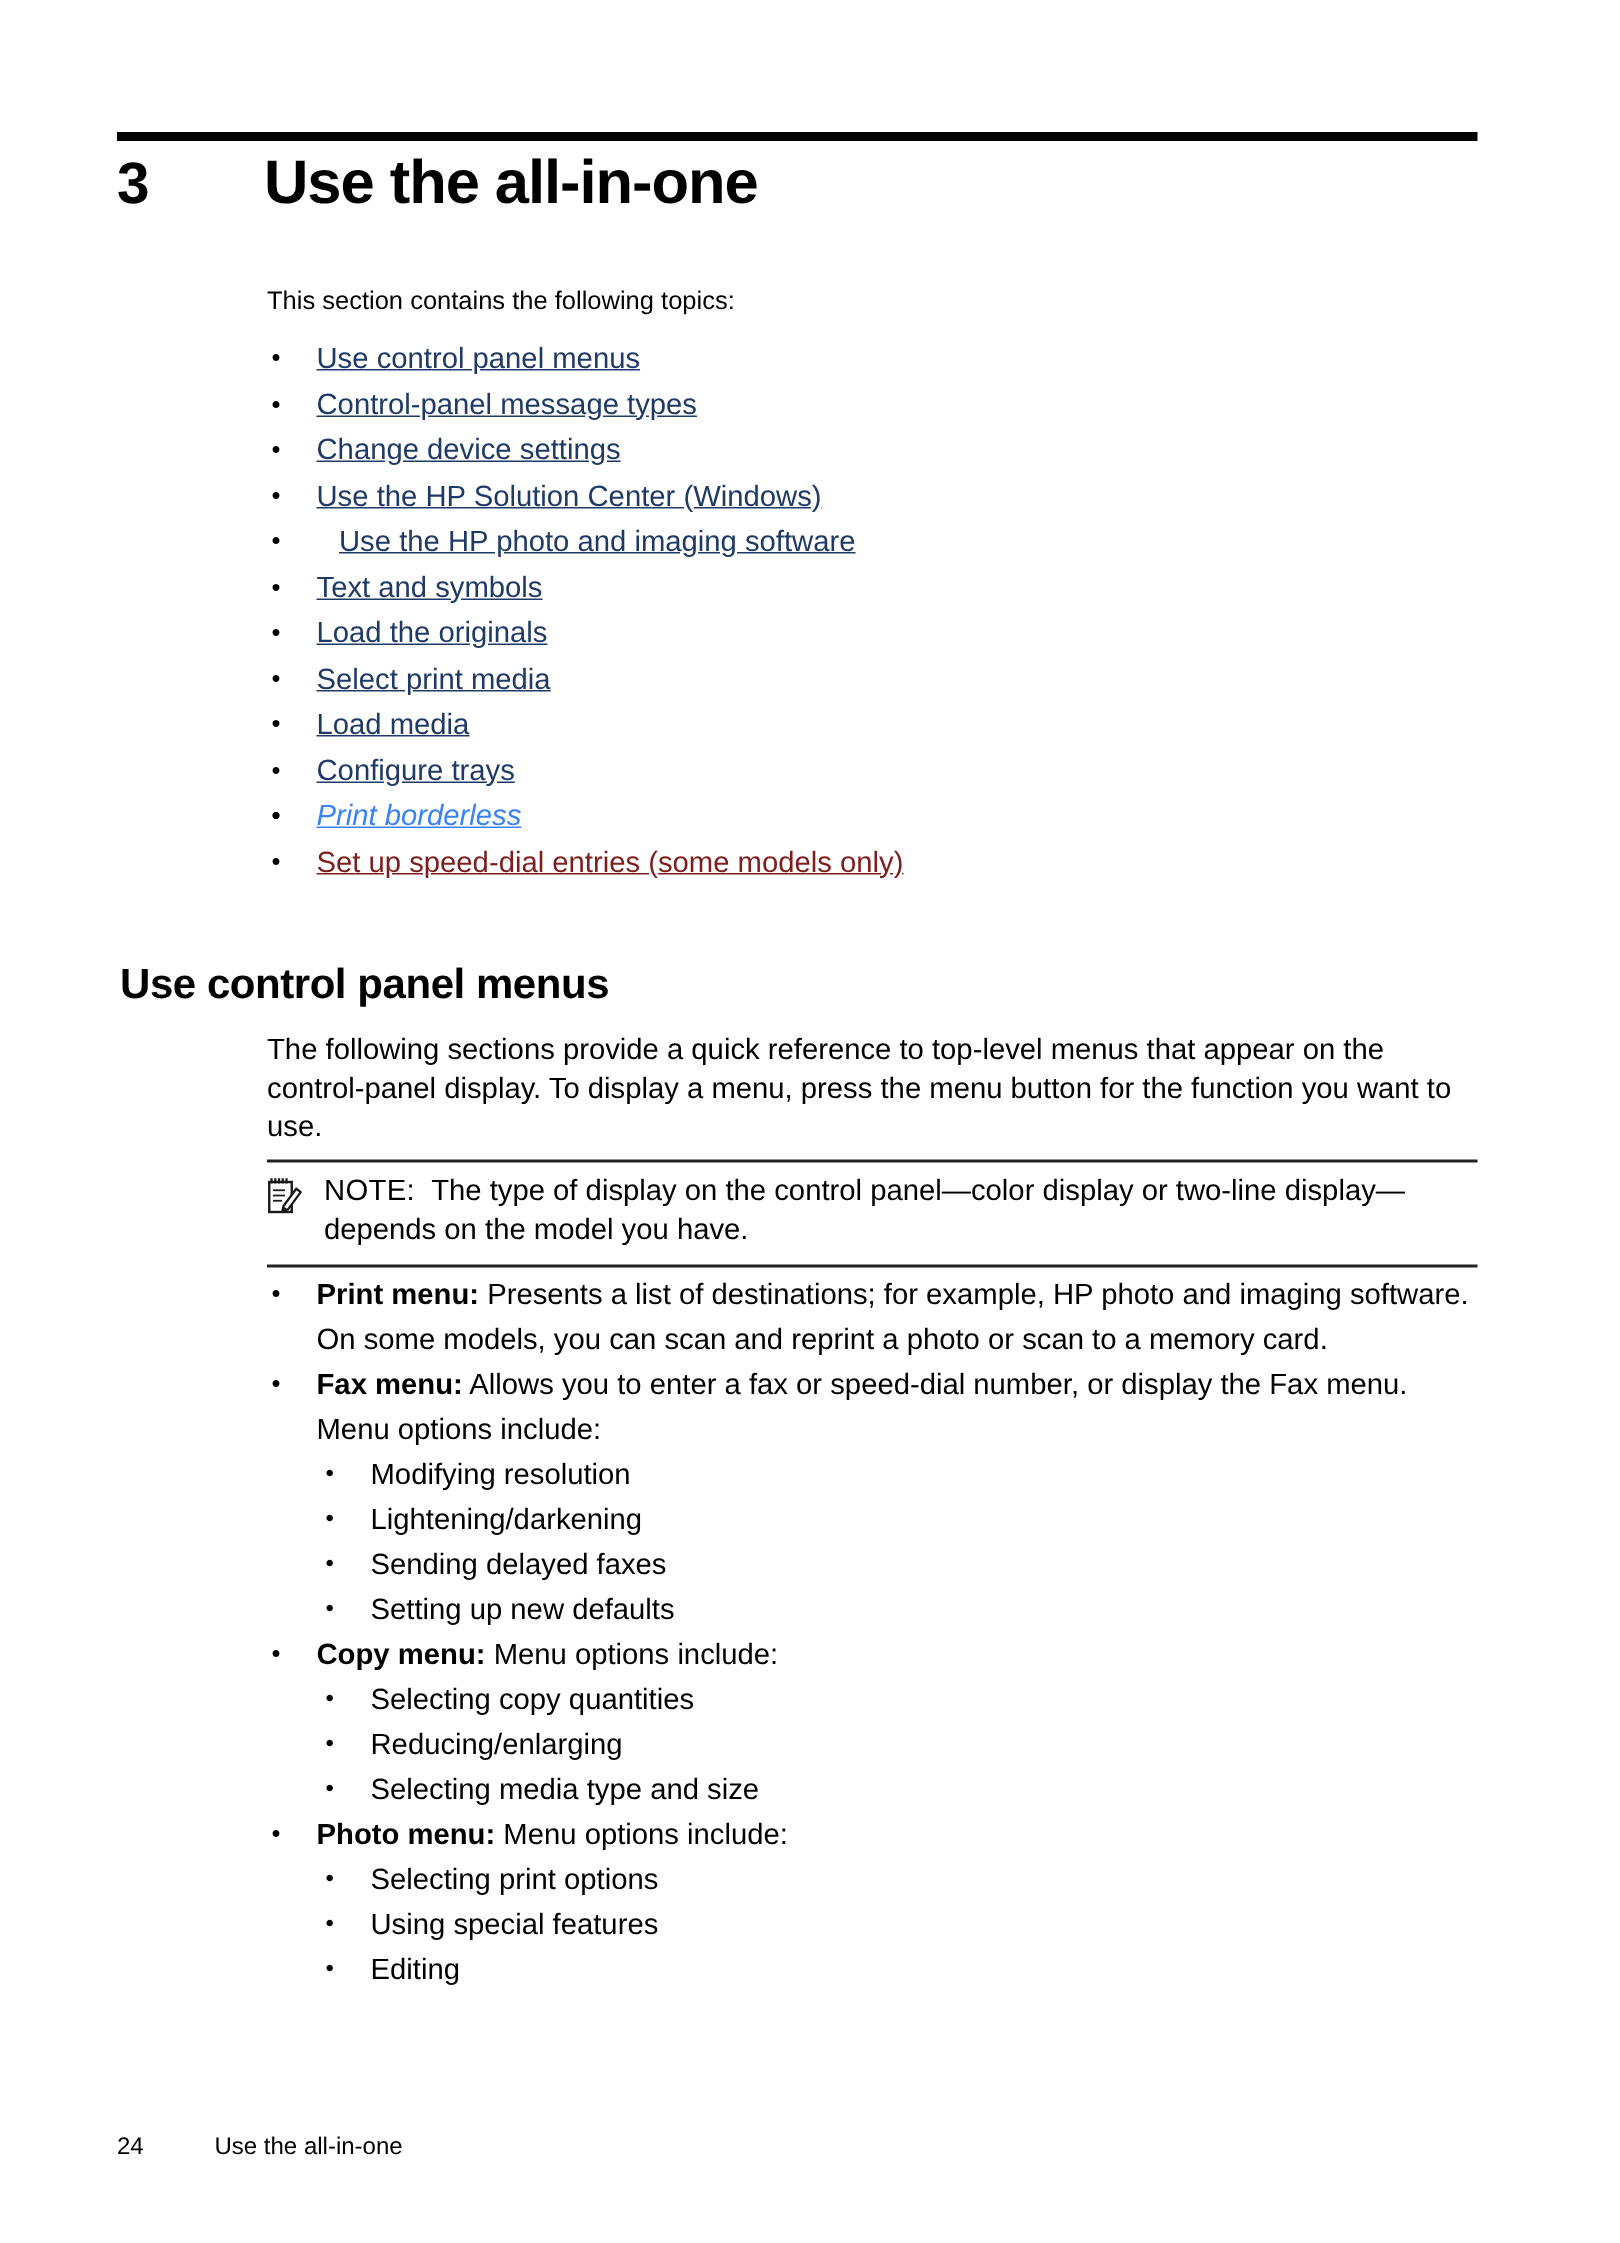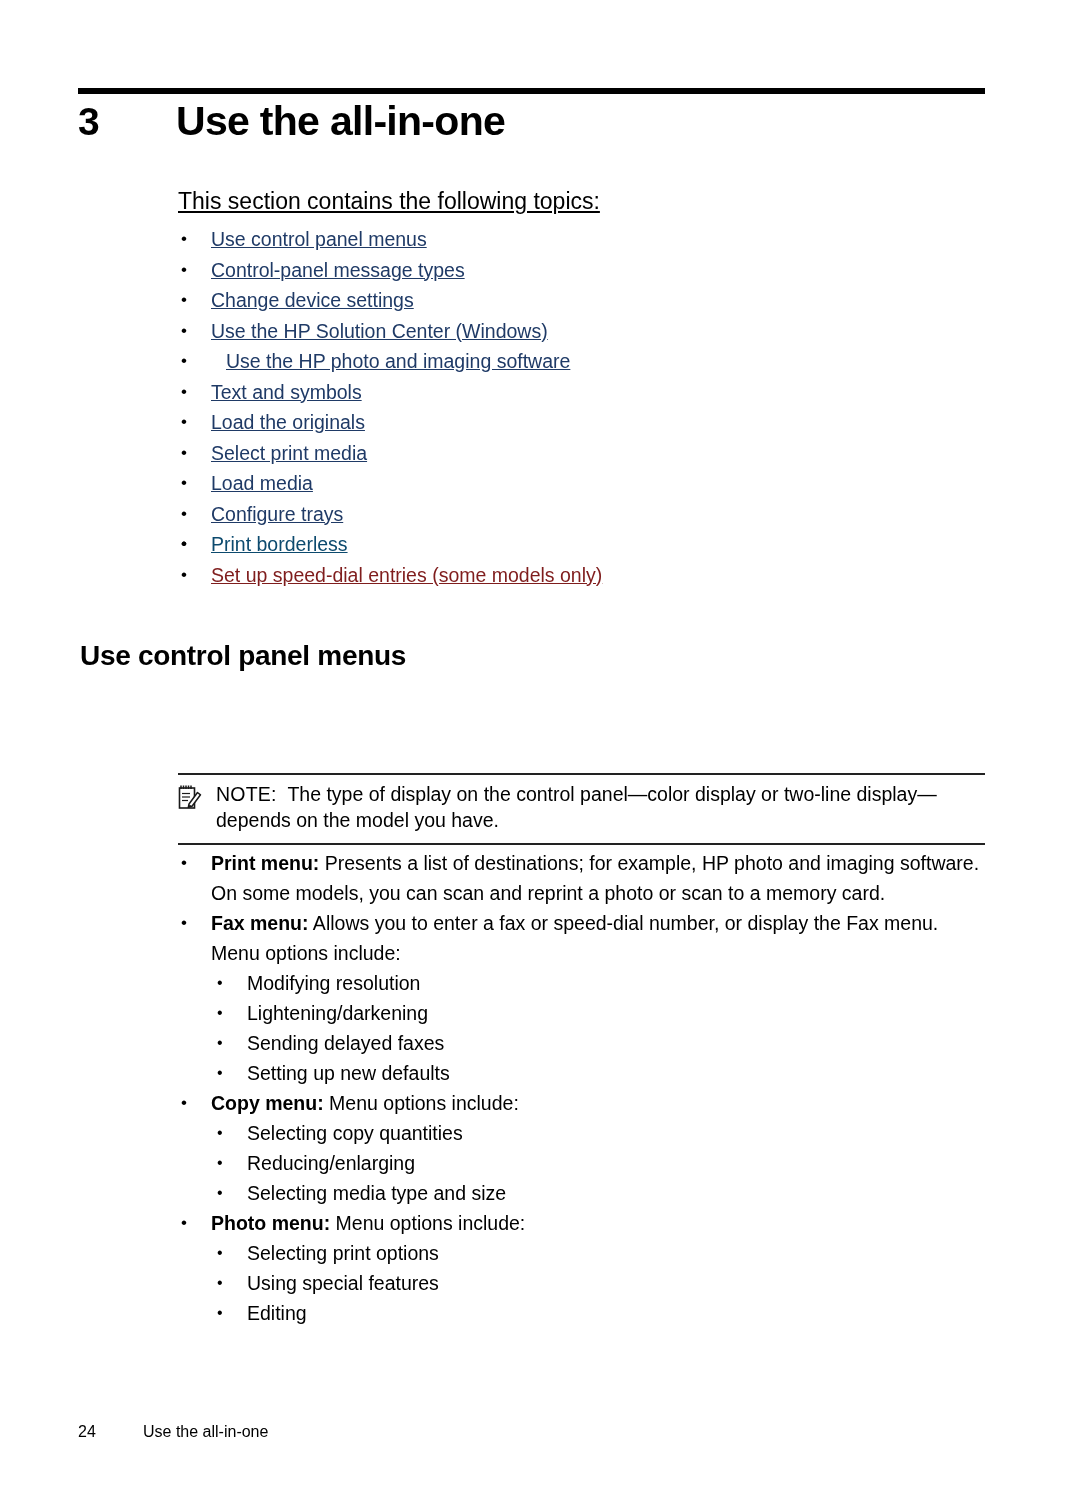--- a/index.html
+++ b/index.html
@@ -54,24 +54,23 @@
   }
 
   
   .content {
     position: absolute;
     left: 178px;
     top: 188px;
     width: 810px;
   }
   .intro {
-    font-size: 23px;
+    font-size: 17px;
     line-height: 26px;
     margin: 0 0 14px 0;
-    text-decoration: underline;
   }
 
   
   ul.toc {
     list-style: none;
     margin: 0;
     padding: 0;
   }
   ul.toc > li {
     position: relative;
@@ -236,27 +235,30 @@
         <li><span class="bullet">•</span><a class="toc-link" href="#" style="color: rgb(31, 58, 102);">Control-panel message types</a></li>
         <li><span class="bullet">•</span><a class="toc-link" href="#" style="color: rgb(31, 58, 102);">Change device settings</a></li>
         <li><span class="bullet">•</span><a class="toc-link" href="#" style="color: rgb(31, 58, 102); margin-top: 12px;">Use the HP Solution Center (Windows)</a></li>
         <li><span class="bullet">•</span><a class="toc-link" href="#" style="color: rgb(31, 58, 102); margin-left: 15px;">Use the HP photo and imaging software</a></li>
         <li><span class="bullet">•</span><a class="toc-link" href="#" style="color: rgb(31, 58, 102);">Text and symbols</a></li>
         <li><span class="bullet">•</span><a class="toc-link" href="#" style="color: rgb(31, 58, 102);">Load the originals</a></li>
         <li><span class="bullet">•</span><a class="toc-link" href="#" style="color: rgb(31, 58, 102);">Select print media</a></li>
         <li><span class="bullet">•</span><a class="toc-link" href="#" style="color: rgb(31, 58, 102);">Load media</a></li>
         <li><span class="bullet">•</span><a class="toc-link" href="#" style="color: rgb(31, 58, 102);">Configure trays</a></li>
         <li><span class="bullet">•</span></li>
-        <li><span class="bullet">•</span><a class="toc-link" href="#" style="color: #0c4a6e;">Print borderless</a></li>
+        <li><span class="bullet">•</span><a class="toc-link" href="#" style="color: #3b82f6; font-style: italic;">Print borderless</a></li>
         <li><span class="bullet">•</span><a class="toc-link" href="#" style="color: #7f1d1d;">Set up speed-dial entries (some models only)</a></li>
       </ul>
   </div>
 
   <div class="section-head">Use control panel menus</div>
 
+  <div class="section-body">
+    <p class="para">The following sections provide a quick reference to top-level menus that appear on the control-panel display. To display a menu, press the menu button for the function you want to use.</p>
+  </div>
 
   <div class="note">
     <div class="note-rule"></div>
     <div class="note-inner">
       <span class="note-icon">
         <svg width="24" height="26" viewBox="0 0 24 26" xmlns="http://www.w3.org/2000/svg">
           <rect x="1.5" y="4" width="15" height="20" fill="#ffffff" stroke="#1a1a1a" stroke-width="1.6"></rect>
           <line x1="4" y1="9.5" x2="12" y2="9.5" stroke="#1a1a1a" stroke-width="1.2"></line>
           <line x1="4" y1="13" x2="12" y2="13" stroke="#1a1a1a" stroke-width="1.2"></line>
           <line x1="4" y1="16.5" x2="10" y2="16.5" stroke="#1a1a1a" stroke-width="1.2"></line>

